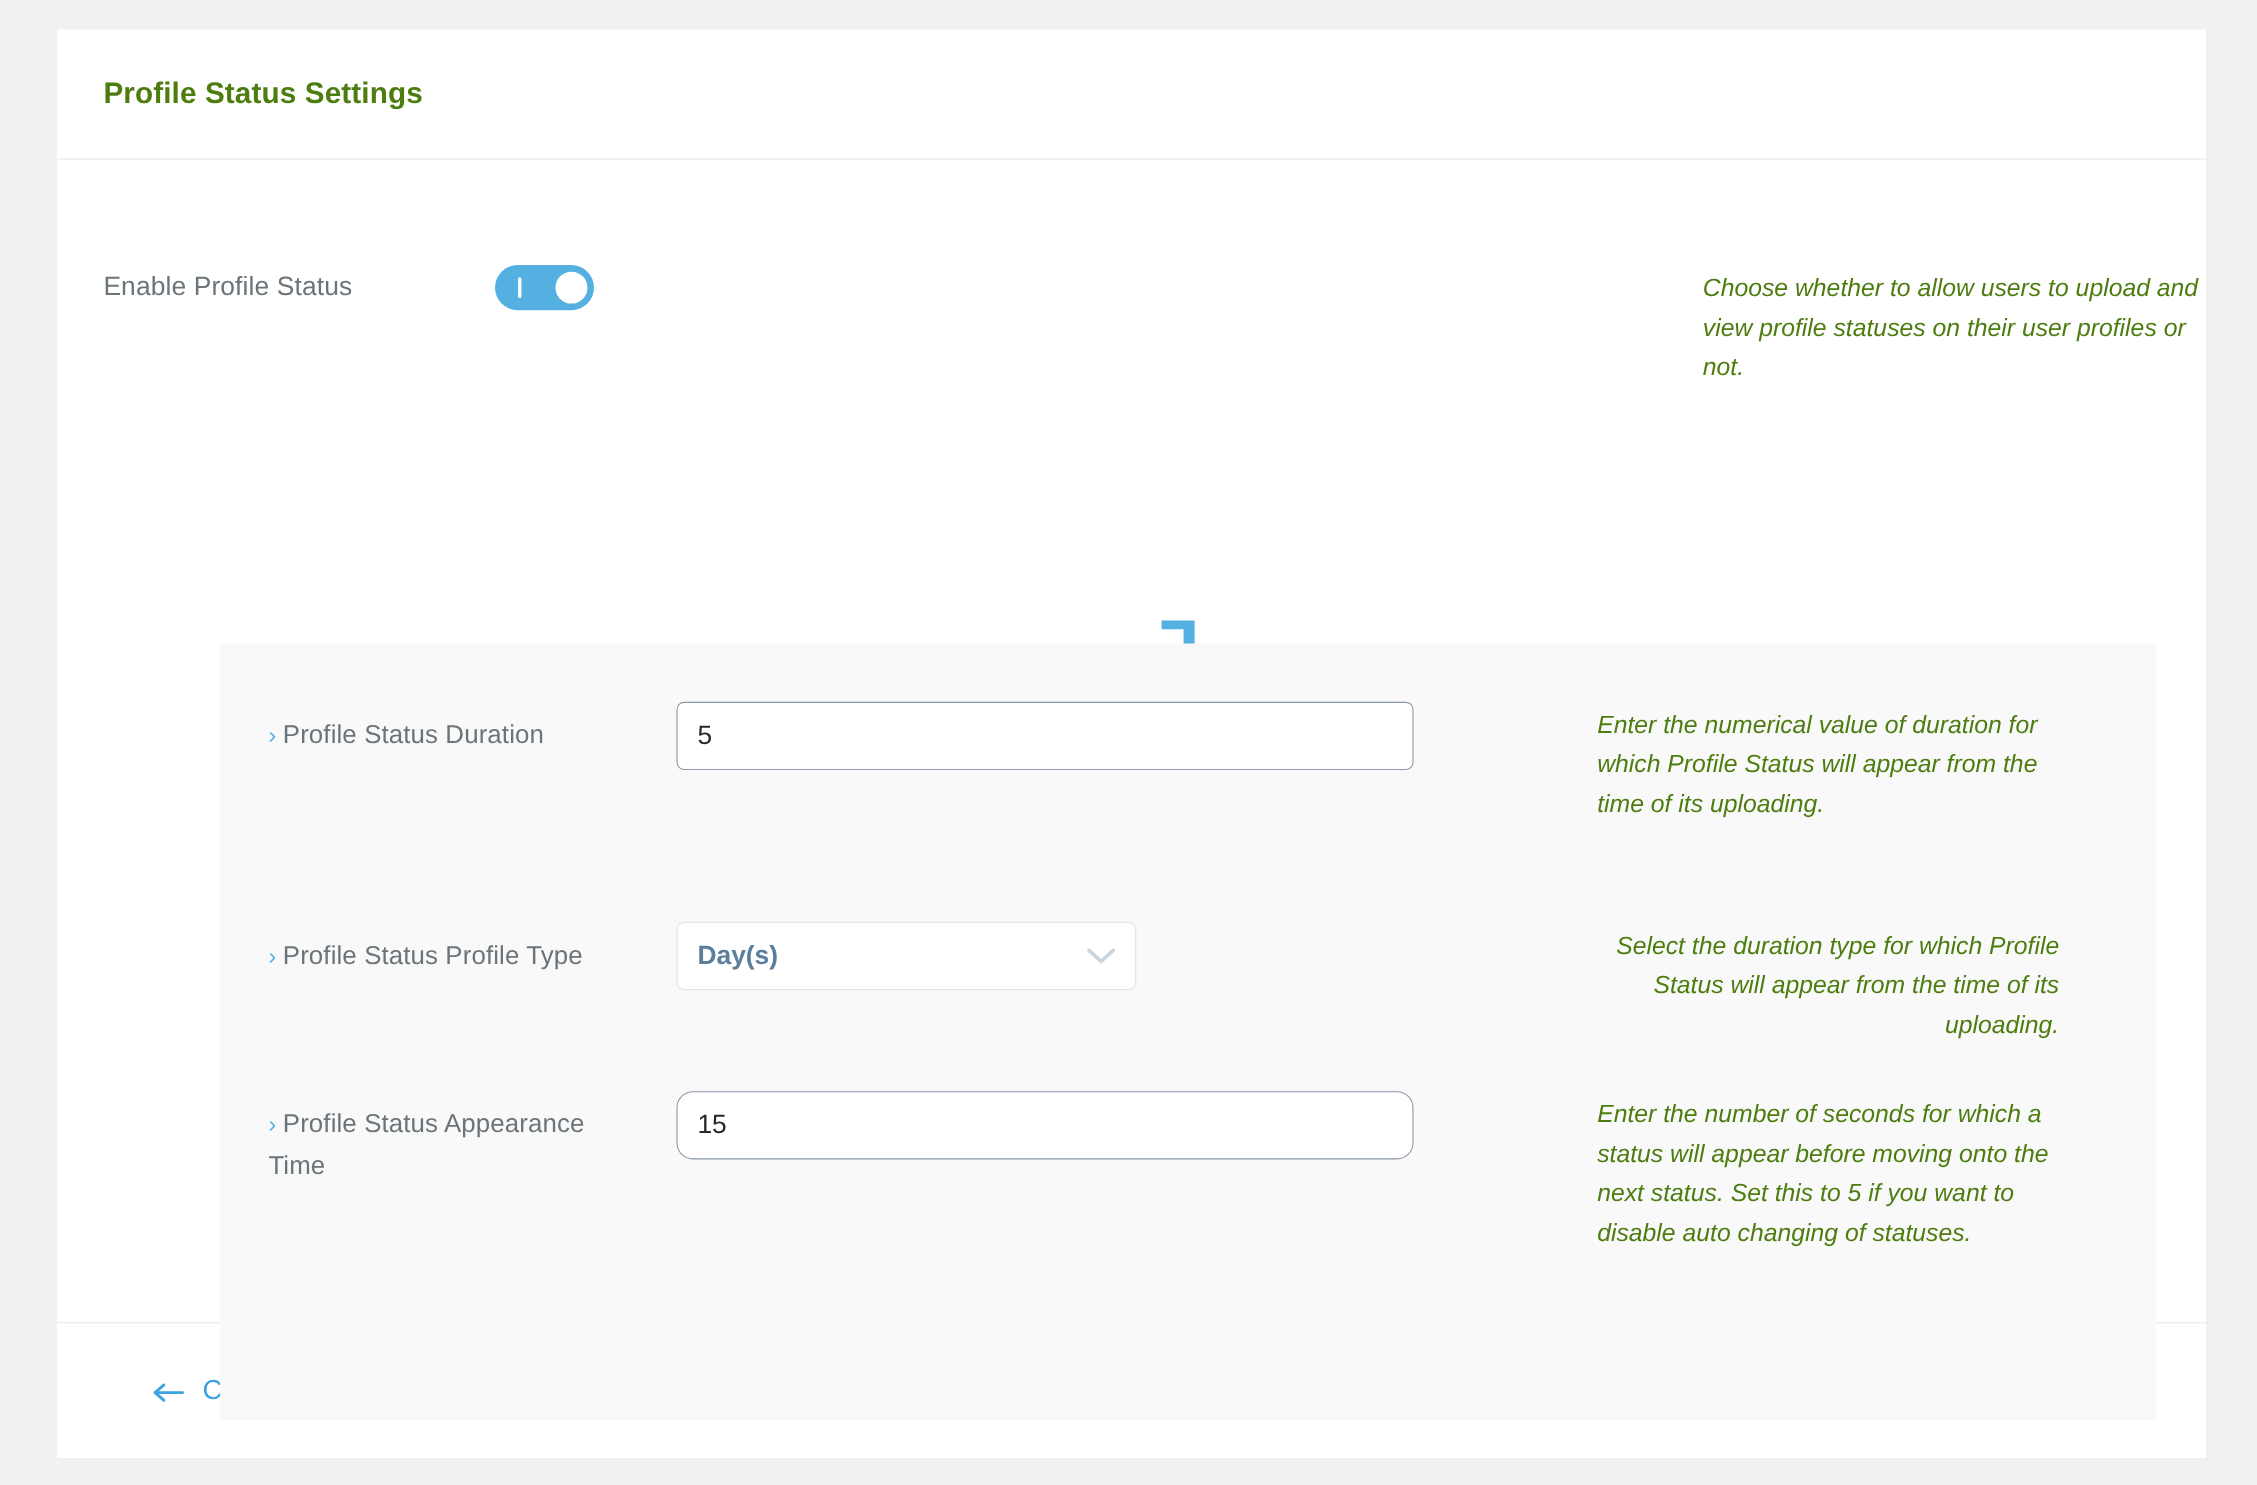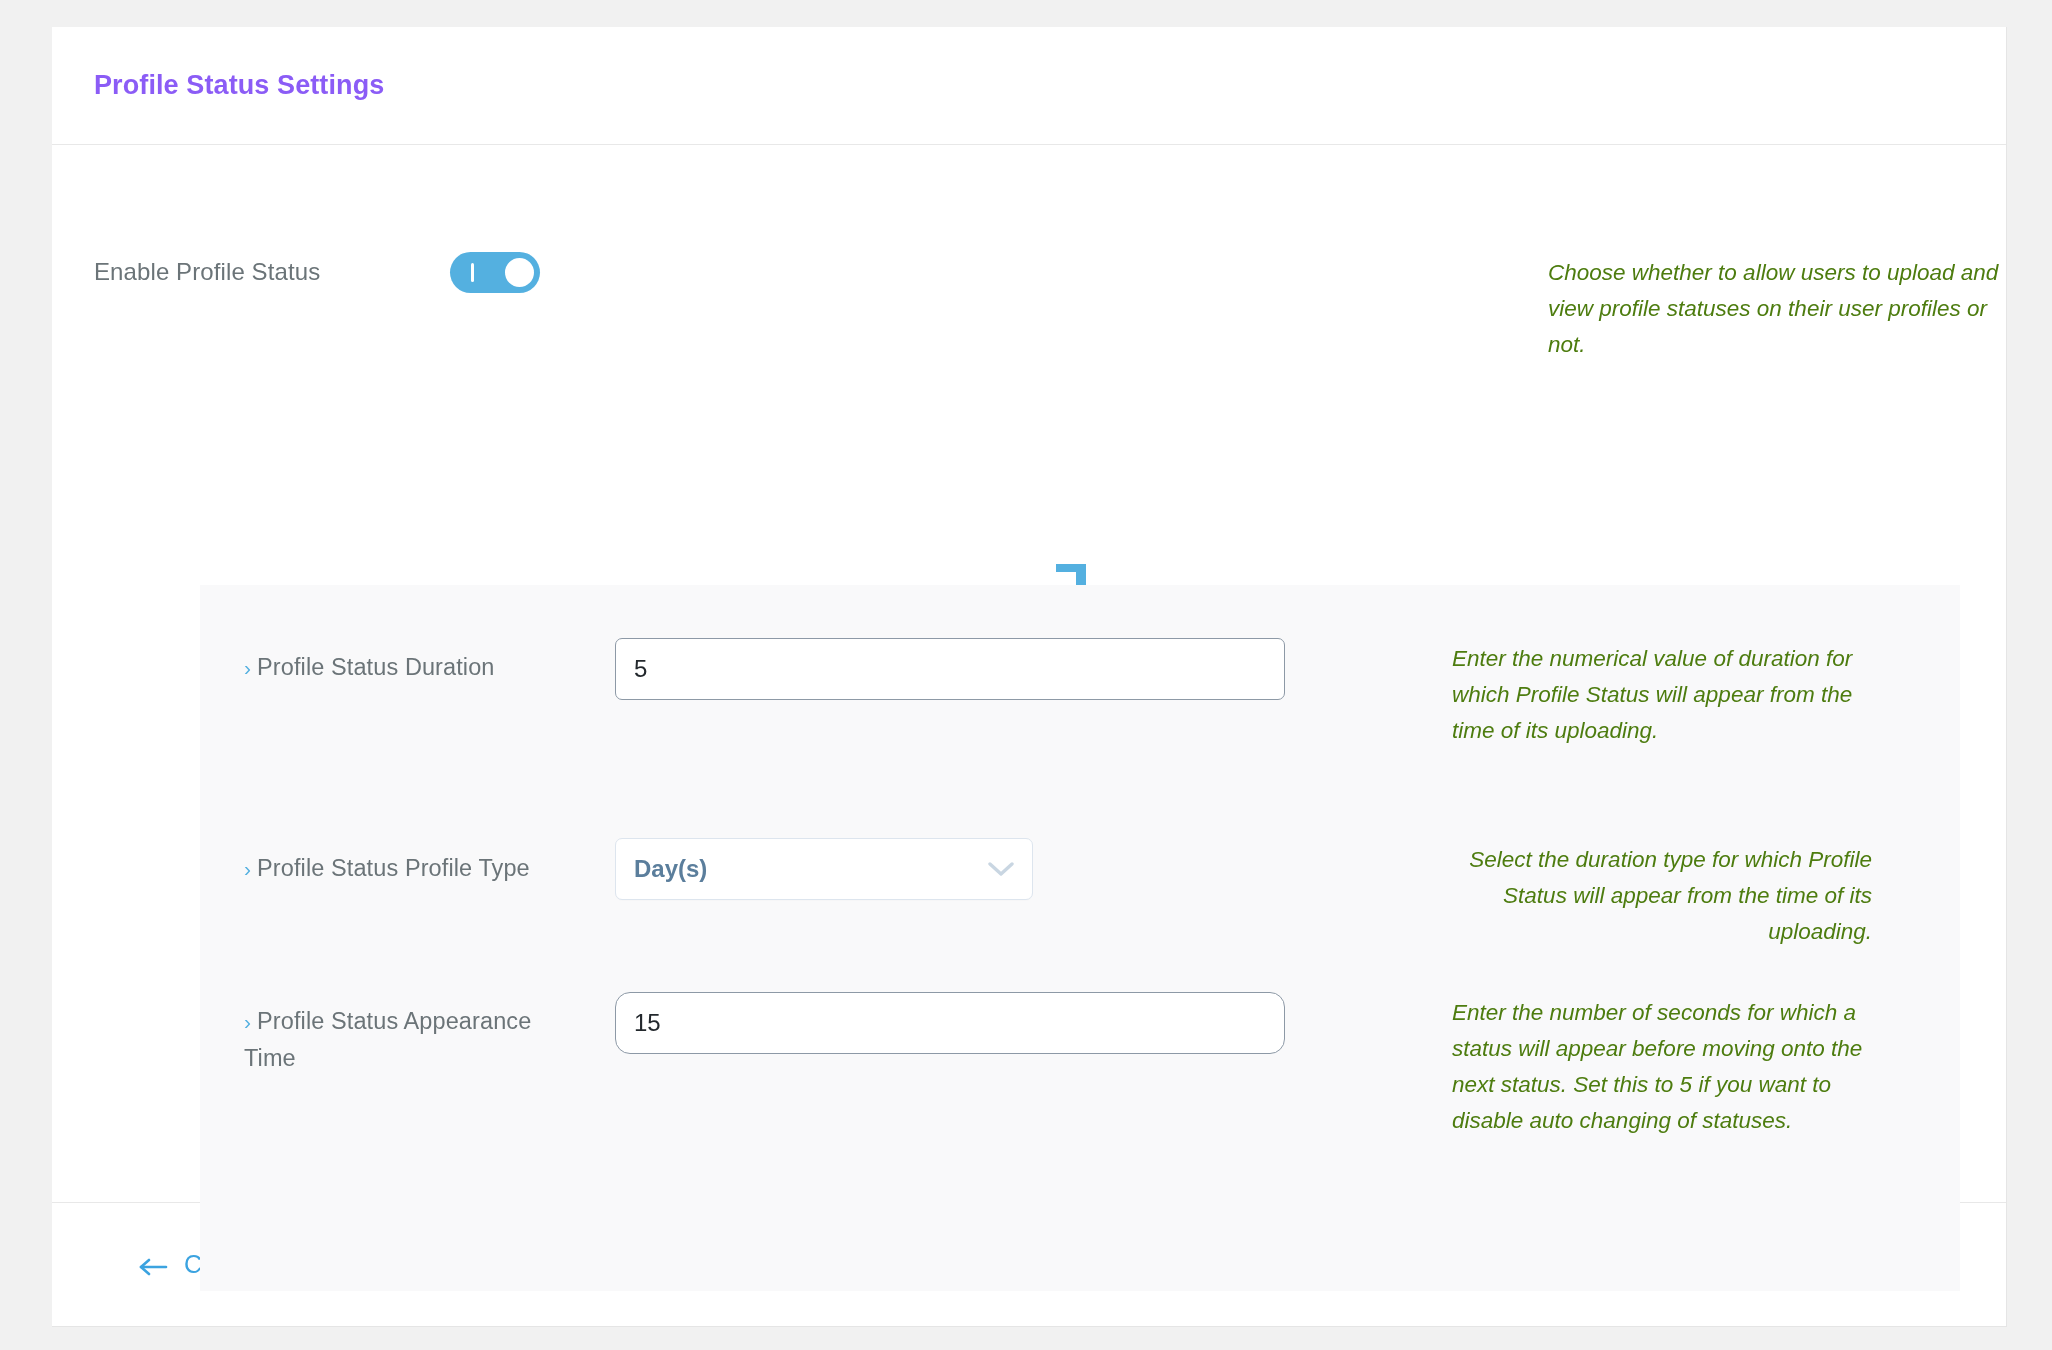--- a/index.html
+++ b/index.html
@@ -37,21 +37,21 @@
 
   .card-header {
     height: 118px;
     border-bottom: 1px solid #e8e8e8;
     display: flex;
     align-items: center;
     padding-left: 42px;
   }
 
   .card-title {
-    color: #8b5cf6;
+    color: #4d7c0f;
     font-size: 27px;
     font-weight: bold;
     letter-spacing: 0.1px;
   }
 
   .card-body {
     position: relative;
     height: 1057px;
   }
 
@@ -61,21 +61,21 @@
     display: flex;
     align-items: center;
     padding-left: 42px;
     gap: 0;
   }
 
   
   .toggle-row {
     position: absolute;
     left: 0;
-    top: 98px;
+    top: 87px;
     width: 100%;
     height: 120px;
   }
 
   .toggle-label {
     position: absolute;
     left: 42px;
     top: 15px;
     font-size: 24px;
     color: #6b7478;

